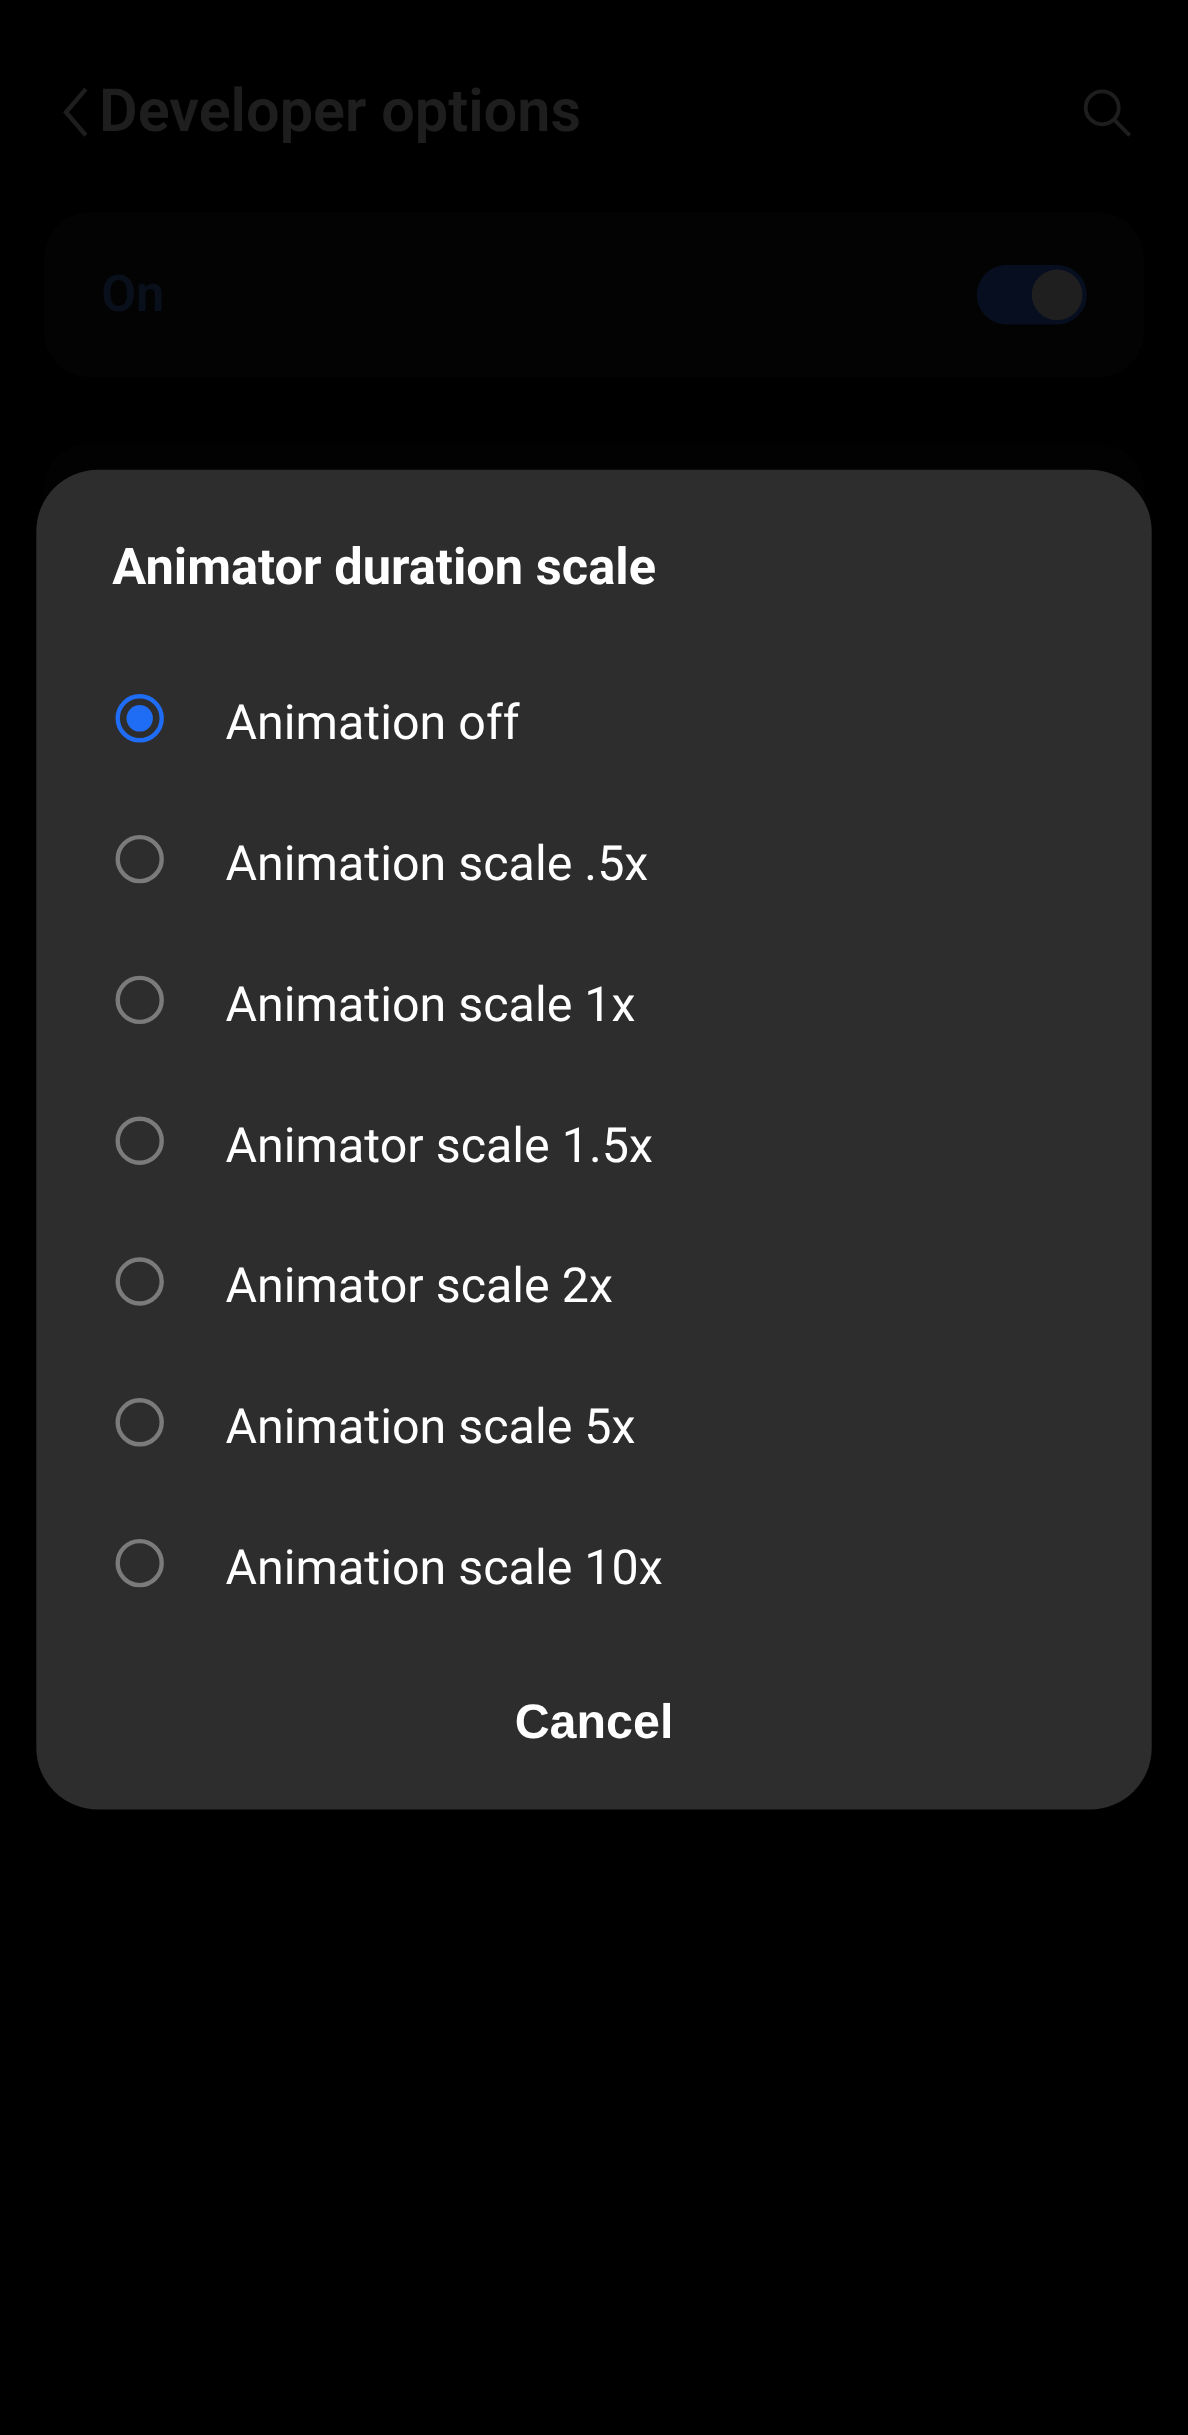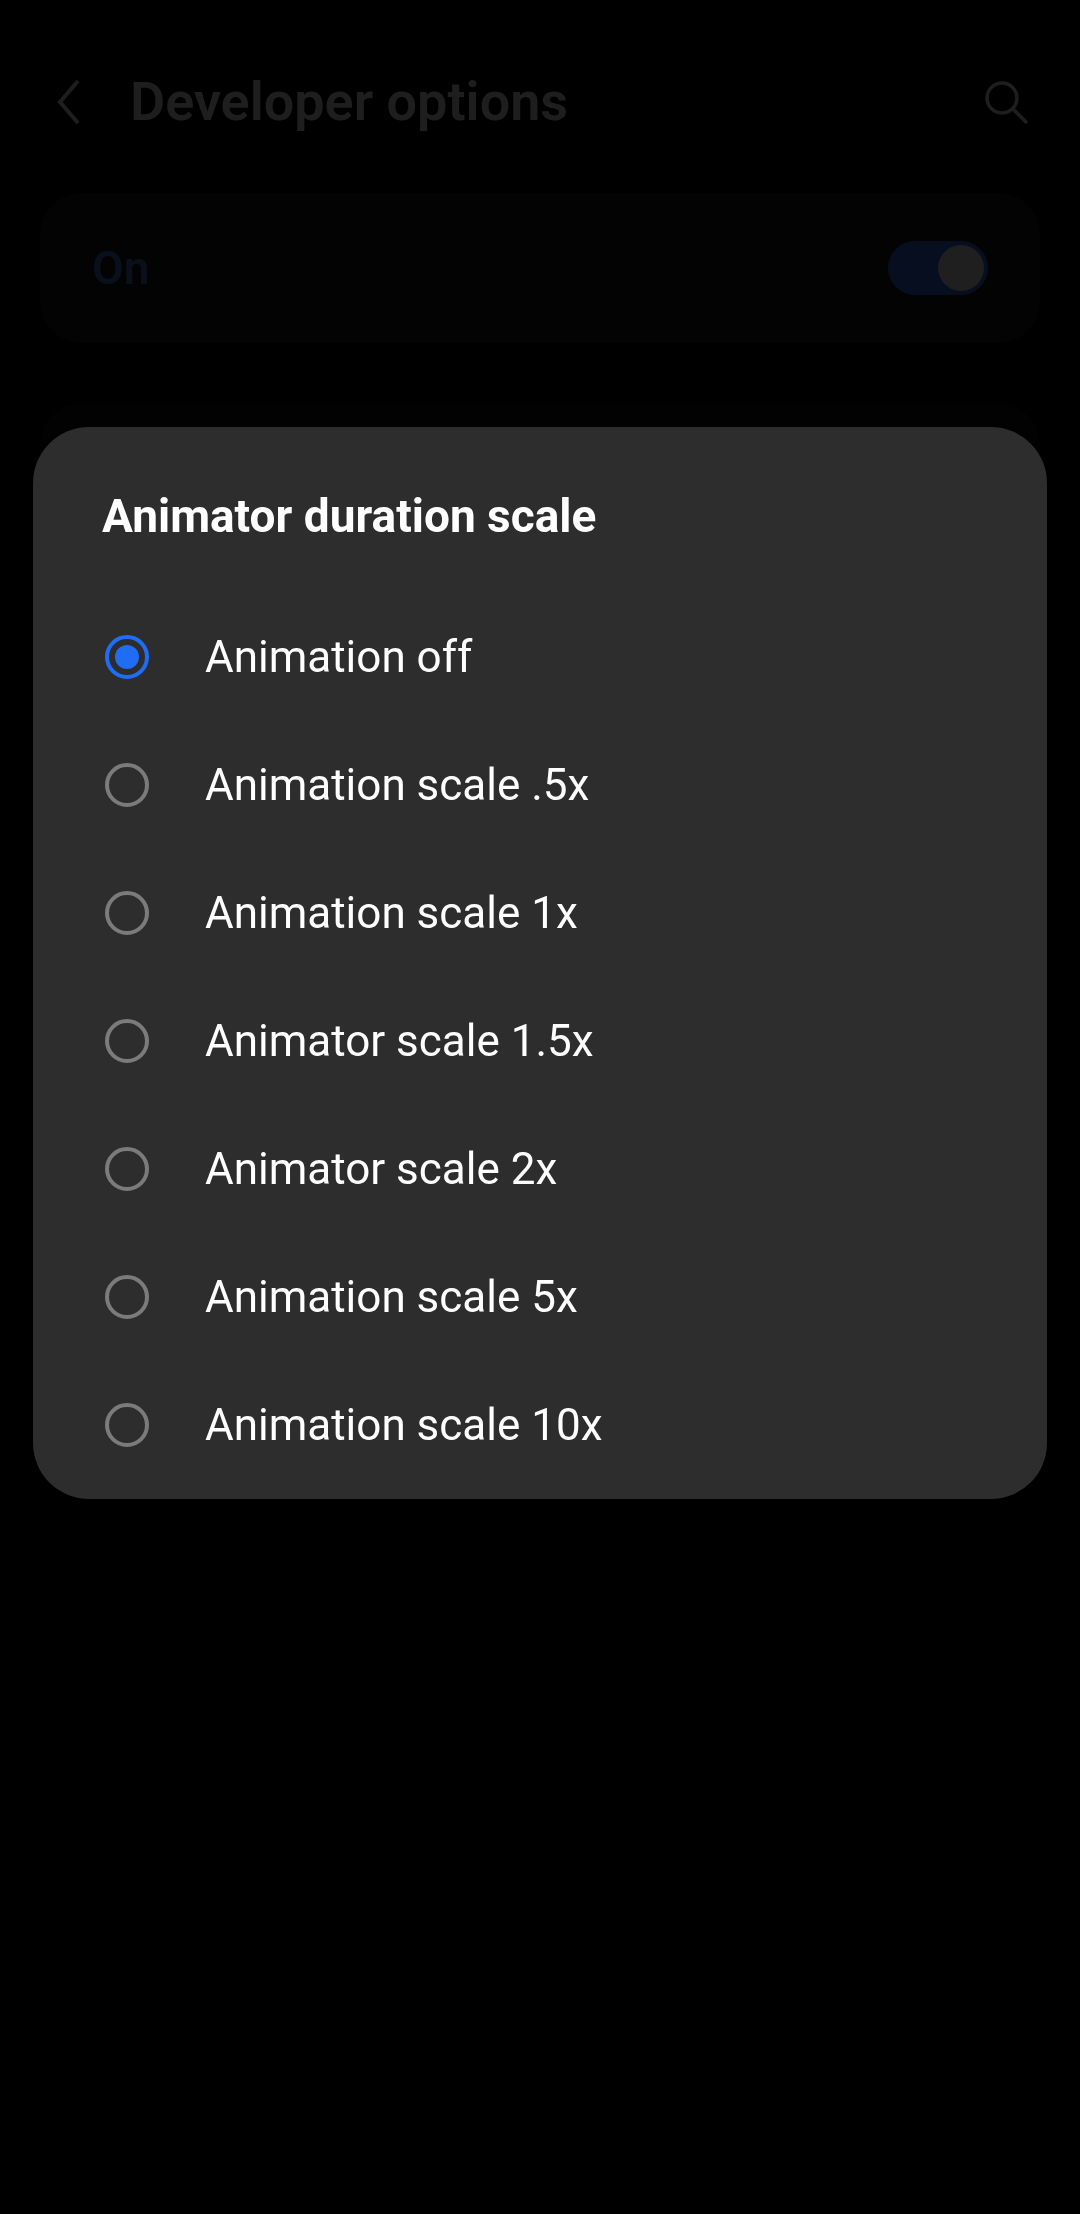--- a/index.html
+++ b/index.html
@@ -11,21 +11,20 @@
     color: #e8e8e8;
     overflow: hidden;
     position: relative;
   }
 
   
   .header {
     display: flex;
     align-items: center;
     padding: 70px 50px 40px 50px;
-    gap: 40px;
     opacity: 0.35;
   }
   .header .back {
     width: 40px;
     height: 40px;
     display: flex;
     align-items: center;
     justify-content: center;
     color: #c0c0c0;
   }
@@ -118,21 +117,21 @@
   }
 
   .options {
     display: flex;
     flex-direction: column;
     padding: 30px 0 10px 0;
   }
 
   .option {
     display: flex;
-    align-items: center;
+    align-items: flex-start;
     gap: 56px;
     padding: 38px 72px;
     cursor: pointer;
   }
 
   .radio {
     width: 44px;
     height: 44px;
     border: 4px solid #7b7b7b;
     border-radius: 50%;
@@ -241,13 +240,16 @@
       <span class="opt-label">Animation scale 5x</span>
     </div>
 
     <div class="option">
       <div class="radio"></div>
       <span class="opt-label">Animation scale 10x</span>
     </div>
 
   </div>
 
+  <div class="dialog-footer">
+    <button class="cancel-btn">Cancel</button>
+  </div>
 </div>
 
 </body></html>

